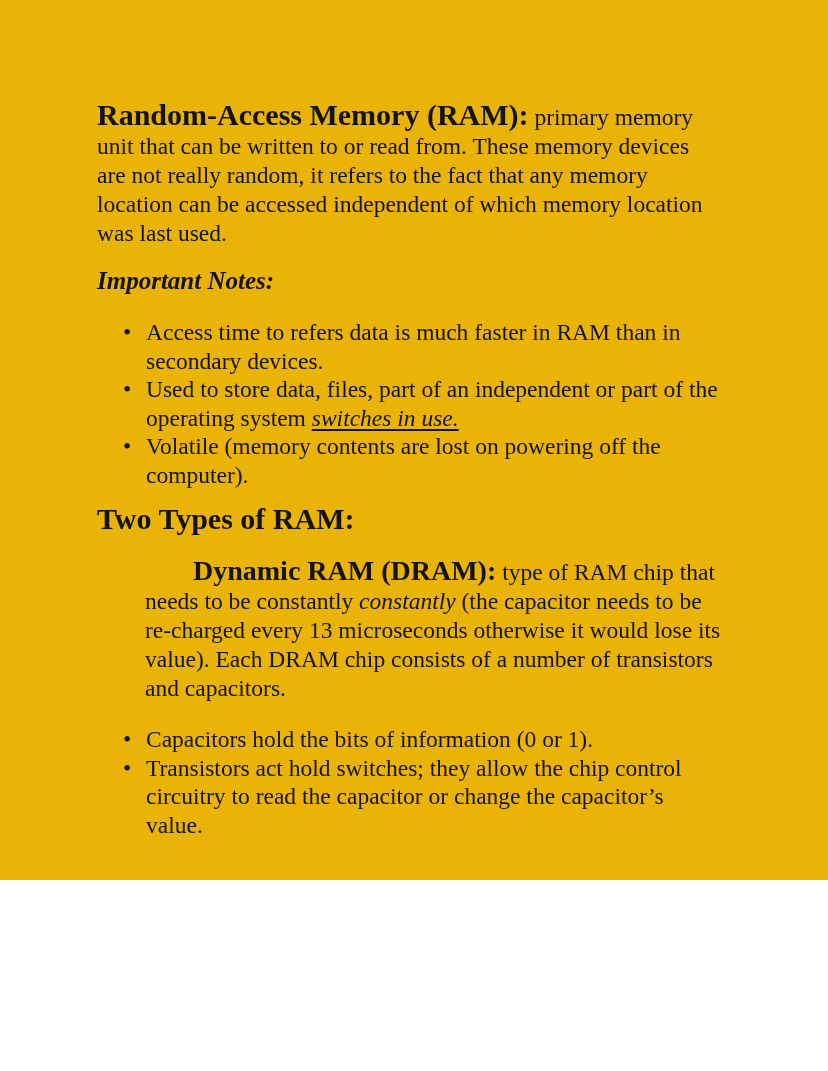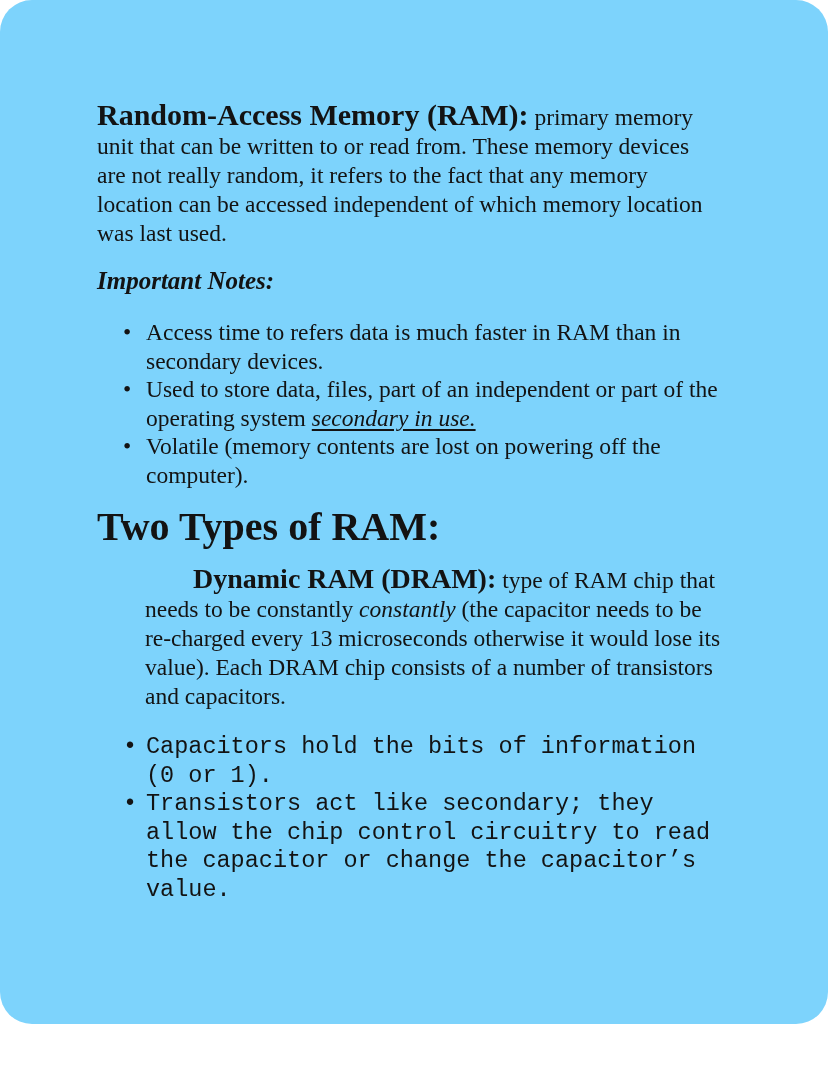--- a/index.html
+++ b/index.html
@@ -3,26 +3,25 @@
 <meta charset="utf-8">
 <style>
   html, body {
     margin: 0;
     padding: 0;
     background: #ffffff;
   }
   .page {
     position: relative;
     width: 828px;
-    height: 1024px;
-    background: #7dd3fc;
+    height: 880px;
+    background: #eab308;
     overflow: hidden;
     font-family: "Liberation Serif", "DejaVu Serif", serif;
     color: #131313;
-    border-radius: 32px;
   }
   .content {
     box-sizing: content-box;
     width: 624px;
     padding: 100px 0 0 97px;
   }
   p, h2, h3, ul, li { margin: 0; padding: 0; }
 
   .intro {
     width: 620px;
@@ -51,64 +50,64 @@
     position: relative;
     padding-left: 49px;
   }
   ul.bullets li::before {
     content: "\2022";
     position: absolute;
     left: 26px;
     top: 0;
   }
   .section-heading {
-    margin-top: 20px;
-    font-size: 40px;
+    margin-top: 12px;
+    font-size: 30px;
     line-height: 36px;
     font-weight: bold;
   }
   .dram {
     margin: 19px 0 0 48px;
     width: 576px;
     font-size: 23.5px;
     line-height: 29px;
   }
   .lead-lg {
     font-weight: bold;
     font-size: 28px;
     line-height: 29px;
     margin-left: 48px;
   }
-  ul.dram-list { margin-top: 22px; font-family: Liberation Mono, monospace; }
+  ul.dram-list { margin-top: 22px; }
   .ital { font-style: italic; }
   .ital-underline {
     font-style: italic;
     text-decoration: underline;
     text-underline-offset: 3px;
   }
 </style>
 </head>
 <body>
 
 <div class="page">
   <div class="content">
 
     <p class="intro"><span class="lead-xl">Random-Access Memory (RAM):</span><span> primary memory unit that can be written to or read from. These memory devices are not really random, it refers to the fact that any memory location can be accessed independent of which memory location was last used.</span></p>
 
     <h3 class="notes-heading">Important Notes:</h3>
 
     <ul class="bullets notes-list">
       <li><span>Access time to refers data is much faster in RAM than in secondary devices.</span><span class="ital-underline"></span></li>
-      <li><span>Used to store data, files, part of an independent or part of the operating system </span><span class="ital-underline">secondary in use.</span></li>
+      <li><span>Used to store data, files, part of an independent or part of the operating system </span><span class="ital-underline">switches in use.</span></li>
       <li><span>Volatile (memory contents are lost on powering off the computer).</span><span class="ital-underline"></span></li>
     </ul>
 
     <h2 class="section-heading">Two Types of RAM:</h2>
 
     <p class="dram"><span class="lead-lg">Dynamic RAM (DRAM):</span><span> type of RAM chip that needs to be constantly </span><span class="ital">constantly</span><span> (the capacitor needs to be re-charged every 13 microseconds otherwise it would lose its value). Each DRAM chip consists of a number of transistors and capacitors.</span></p>
 
     <ul class="bullets dram-list">
       <li><span>Capacitors hold the bits of information (0 or 1).</span></li>
-      <li><span>Transistors act like secondary; they allow the chip control circuitry to read the capacitor or change the capacitor’s value.</span></li>
+      <li><span>Transistors act hold switches; they allow the chip control circuitry to read the capacitor or change the capacitor’s value.</span></li>
     </ul>
 
   </div>
 </div>
 
 </body></html>

